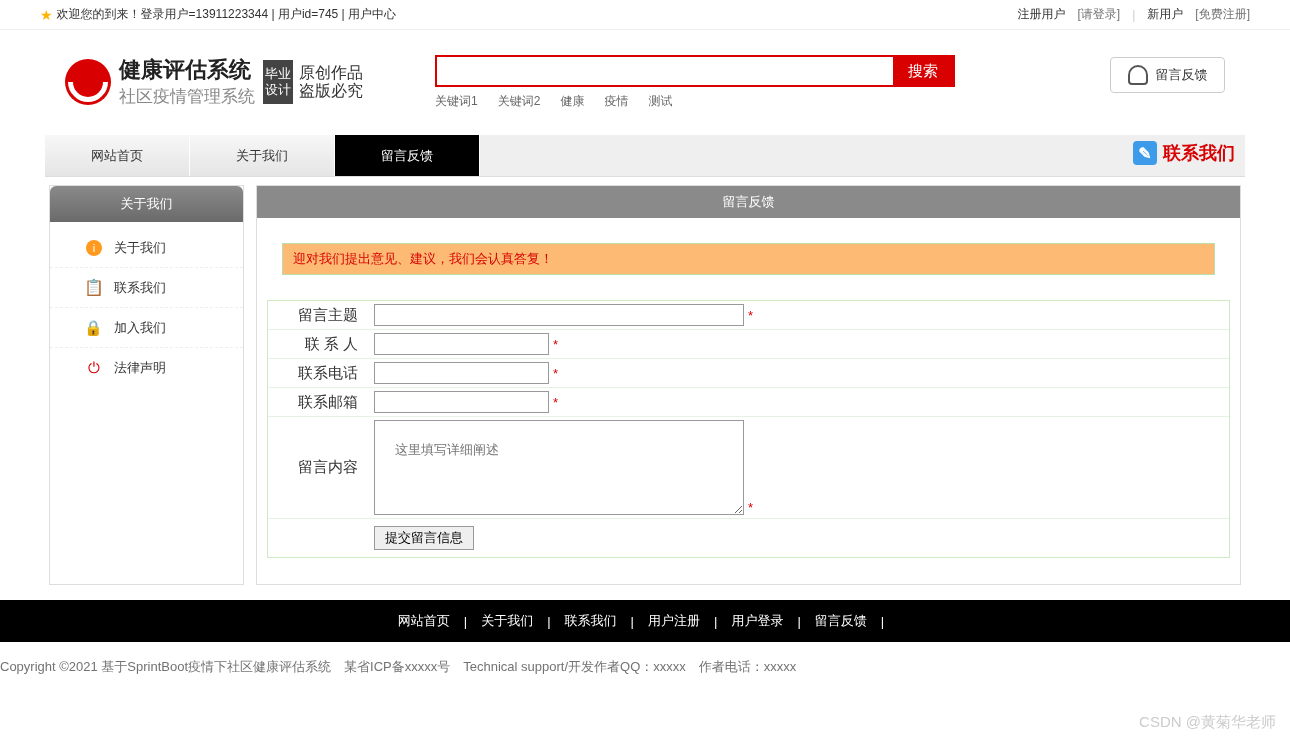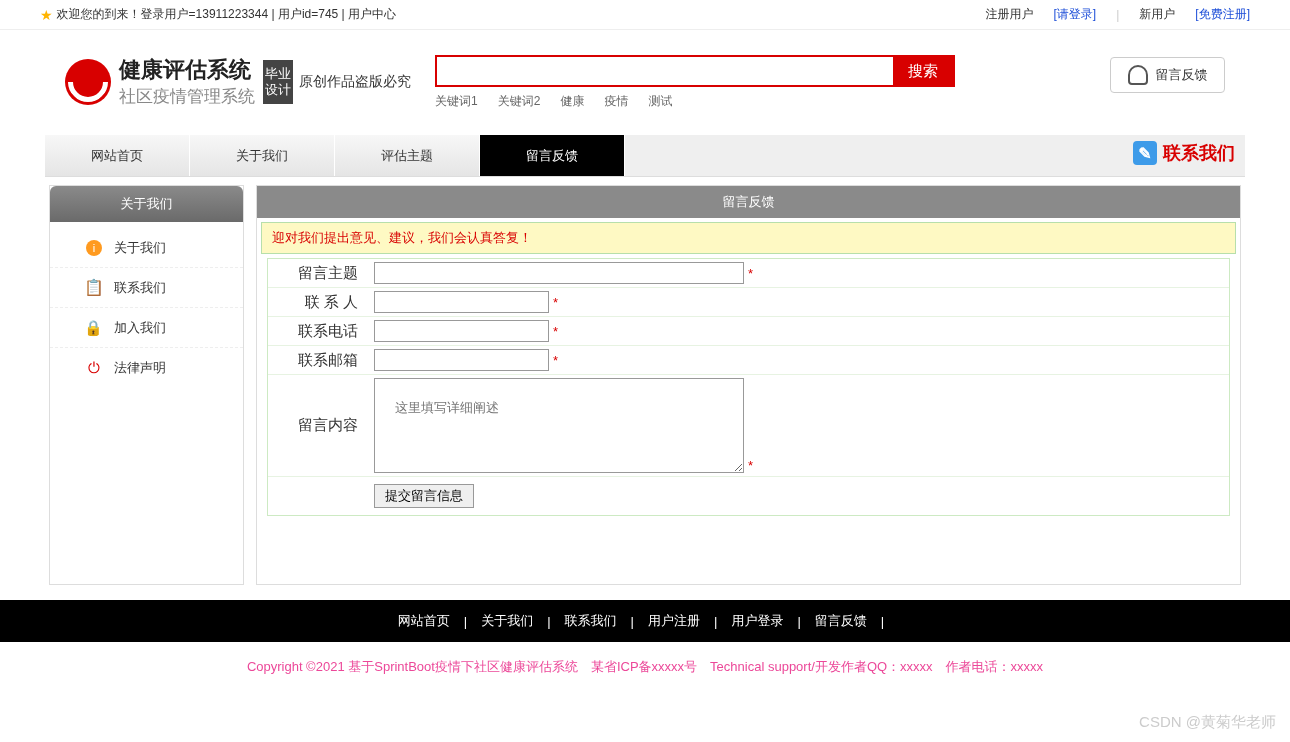--- a/index.html
+++ b/index.html
@@ -2,32 +2,32 @@
 <html><head>
 <meta charset="utf-8">
 <style>
 * { margin: 0; padding: 0; box-sizing: border-box; }
 body { font-family: "Microsoft YaHei", Arial, sans-serif; font-size: 13px; color: #333; background: #fff; }
 a { text-decoration: none; color: inherit; cursor: pointer; }
 
 .topbar { height: 30px; background: #fff; border-bottom: 1px solid #eee; display: flex; justify-content: space-between; align-items: center; padding: 0 40px; font-size: 12px; }
 .topbar-left { display: flex; align-items: center; gap: 4px; }
 .star { color: #ffb400; font-size: 14px; }
-.topbar-right { display: flex; align-items: center; gap: 20px; }
-.topbar-right .red { color: #1d4ed8; }
+.topbar-right { display: flex; align-items: center; gap: 12px; }
+.topbar-right .red { color: #737373; }
 .topbar-right .sep { color: #ccc; }
 
 .header { width: 1200px; margin: 0 auto; padding: 25px 20px 5px; display: flex; align-items: flex-start; }
 .logo-area { display: flex; align-items: center; width: 370px; }
 .logo-circle { width: 46px; height: 46px; border-radius: 50%; background: #d80000; position: relative; margin-right: 8px; }
 .logo-circle::before { content: ""; position: absolute; width: 30px; height: 30px; border: 5px solid #fff; border-radius: 50%; top: 3px; left: 3px; border-top-color: transparent; border-right-color: transparent; transform: rotate(-45deg); }
 .logo-text .t1 { font-size: 22px; font-weight: bold; color: #222; }
 .logo-text .t2 { font-size: 17px; color: #888; }
 .logo-badge { width: 30px; height: 44px; background: #444; color: #fff; font-size: 13px; display: flex; flex-direction: column; align-items: center; justify-content: center; margin-left: 8px; line-height: 1.2; }
-.logo-script { margin-left: 6px; font-family: "STKaiti","KaiTi",cursive; font-size: 14px; color: #333; display:flex; line-height:1.1;justify-content:flex-end; }
+.logo-script { margin-left: 6px; font-family: "STKaiti","KaiTi",cursive; font-size: 16px; color: #333; display:flex; flex-direction:column; line-height:1.1;justify-content:flex-end; }
 
 .search-area { flex: 1; }
 .search-box { display: flex; width: 520px; height: 32px; border: 2px solid #d80000; }
 .search-input { flex: 1; border: none; outline: none; padding: 0 8px; font-size: 13px; }
 .search-btn { width: 60px; background: #d80000; color: #fff; border: none; cursor: pointer; font-size: 15px; }
 .keywords { margin-top: 6px; font-size: 12px; color: #666; display: flex; gap: 20px; }
 
 .feedback-btn { width: 115px; height: 36px; border: 1px solid #ccc; border-radius: 4px; display: flex; align-items: center; justify-content: center; gap: 8px; cursor: pointer; margin-left: auto; margin-top: 2px; }
 .headset-icon { width: 20px; height: 20px; border: 2px solid #555; border-radius: 50% 50% 4px 4px; position: relative; }
 
@@ -44,36 +44,36 @@
 .sidebar-item { height: 40px; display: flex; align-items: center; padding-left: 36px; gap: 12px; border-bottom: 1px dashed #eee; cursor: pointer; }
 .sidebar-item:last-child { border-bottom: none; }
 .ic { width: 16px; height: 16px; display: inline-flex; align-items: center; justify-content: center; border-radius: 50%; font-size: 11px; }
 .ic-orange { background: #ff9a1f; color: #fff; }
 .ic-blue { color: #2f8fd3; font-size: 16px; }
 .ic-orange2 { color: #ff7a1f; font-size: 15px; }
 .ic-red { color: #d80000; font-size: 15px; }
 
 .main { flex: 1; border: 1px solid #ddd; min-height: 400px; }
 .main-header { height: 32px; background: #8a8a8a; color: #fff; display: flex; align-items: center; justify-content: center; }
-.tip { margin: 4px; padding: 6px 10px; background: #fef9c3; border: 1px solid #b7dfab; color: #d80000; font-size: 13px; }
+.tip { margin: 25px; padding: 6px 10px; background: #fdba74; border: 1px solid #b7dfab; color: #d80000; font-size: 13px; }
 .form { margin: 0 10px 10px; border: 1px solid #cdeac3; }
 .form-row { display: flex; border-bottom: 1px solid #e7f3e2; min-height: 28px; align-items: center; }
 .form-row:last-child { border-bottom: none; }
 .form-label { width: 100px; text-align: right; padding-right: 10px; font-size: 15px; }
 .form-field { flex: 1; padding: 3px 6px; display: flex; align-items: center; gap: 4px; }
 .form-field input[type=text] { height: 22px; border: 1px solid #999; padding: 0 4px; }
 .w370 { width: 370px; }
 .w175 { width: 175px; }
 .form-field textarea { width: 370px; height: 95px; border: 1px solid #999; padding: 20px; font-family: inherit; font-size: 13px; resize: both; }
 .req { color: #d80000; }
 .submit-btn { margin: 4px 0; padding: 2px 10px; background: #efefef; border: 1px solid #999; cursor: pointer; font-size: 13px; }
 
 .footer-black { background: #000; color: #fff; height: 42px; display: flex; align-items: center; justify-content: center; gap: 6px; margin-top: 15px; font-size: 13px; }
 .footer-black .fsep { padding: 0 8px; }
-.footer-white { text-align: center; padding: 16px 16px; font-size: 13px; color: #ec4899; }
+.footer-white { text-align: left; padding: 16px 0; font-size: 13px; color: #737373; }
 .watermark { position: fixed; right: 14px; bottom: 10px; color: #ccc; font-size: 15px; pointer-events: none; }
 </style>
 </head>
 <body>
 
 <div class="topbar">
   <div class="topbar-left">
     <span class="star">★</span>
     <span>欢迎您的到来！登录用户=13911223344 | 用户id=745 | 用户中心</span>
   </div>
@@ -117,21 +117,20 @@
   </div>
   <div class="feedback-btn">
     <span class="headset-icon"></span>
     <span>留言反馈</span>
   </div>
 </div>
 
 <div class="nav">
   <div class="nav-item">网站首页</div>
   <div class="nav-item">关于我们</div>
-  <div class="nav-item">评估主题</div>
   <div class="nav-item active">留言反馈</div>
   <div class="contact-us">
     <span class="check-icon">✎</span>
     <span>联系我们</span>
   </div>
 </div>
 
 <div class="container">
   <div class="sidebar">
     <div class="sidebar-header">关于我们</div>

